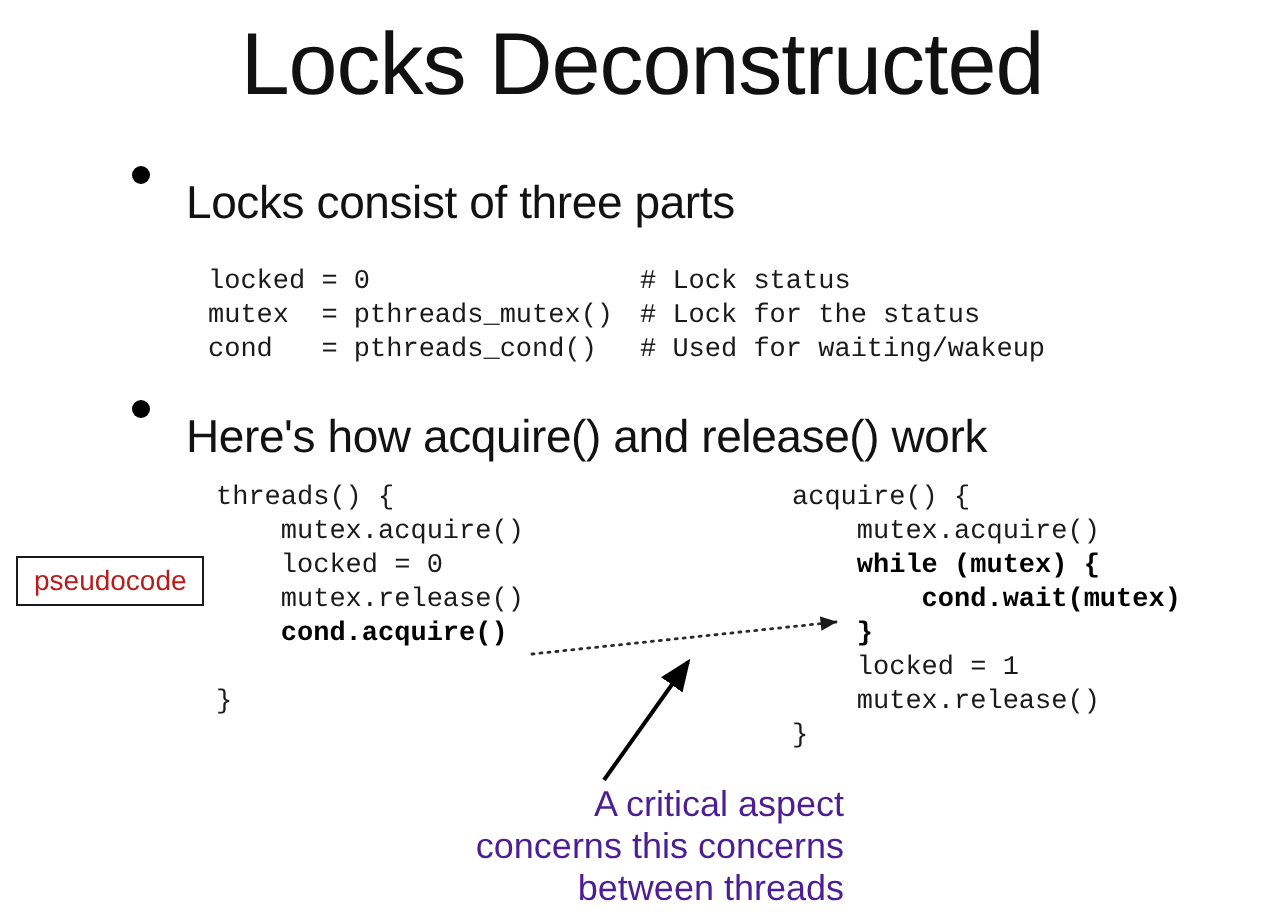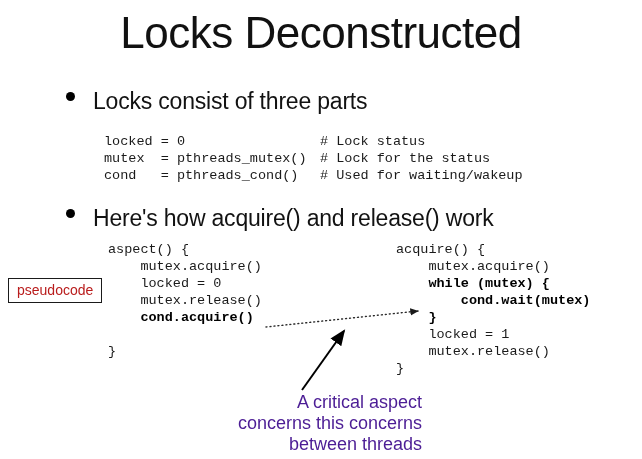--- a/index.html
+++ b/index.html
@@ -29,21 +29,21 @@
     font-weight: 400;
     letter-spacing: -0.5px;
     color: #111111;
     white-space: nowrap;
   }
 
   
   .bullet-row {
     position: absolute;
     display: flex;
-    align-items: center;
+    align-items: flex-start;
     white-space: nowrap;
   }
   .bullet-dot {
     width: 9px;
     height: 9px;
     border-radius: 50%;
     background: #000000;
     display: inline-block;
     margin-right: 18px;
     flex: 0 0 auto;
@@ -131,21 +131,21 @@
 cond   = pthreads_cond()</div>
   <div class="code" id="code-cmt"># Lock status
 # Lock for the status
 # Used for waiting/wakeup</div>
 
   <div class="bullet-row" id="bullet-2">
     <span class="bullet-dot"></span>
     <span class="bullet-text">Here's how acquire() and release() work</span>
   </div>
 
-  <div class="code" id="code-release"><span>aspect() {</span>
+  <div class="code" id="code-release"><span>threads() {</span>
 <span>    mutex.acquire()</span>
 <span>    locked = 0</span>
 <span>    mutex.release()</span>
 <b>    cond.acquire()</b>
 
 <span>}</span></div>
 
   <div class="code" id="code-acquire"><span>acquire() {</span>
 <span>    mutex.acquire()</span>
 <b>    while (mutex) {</b>

